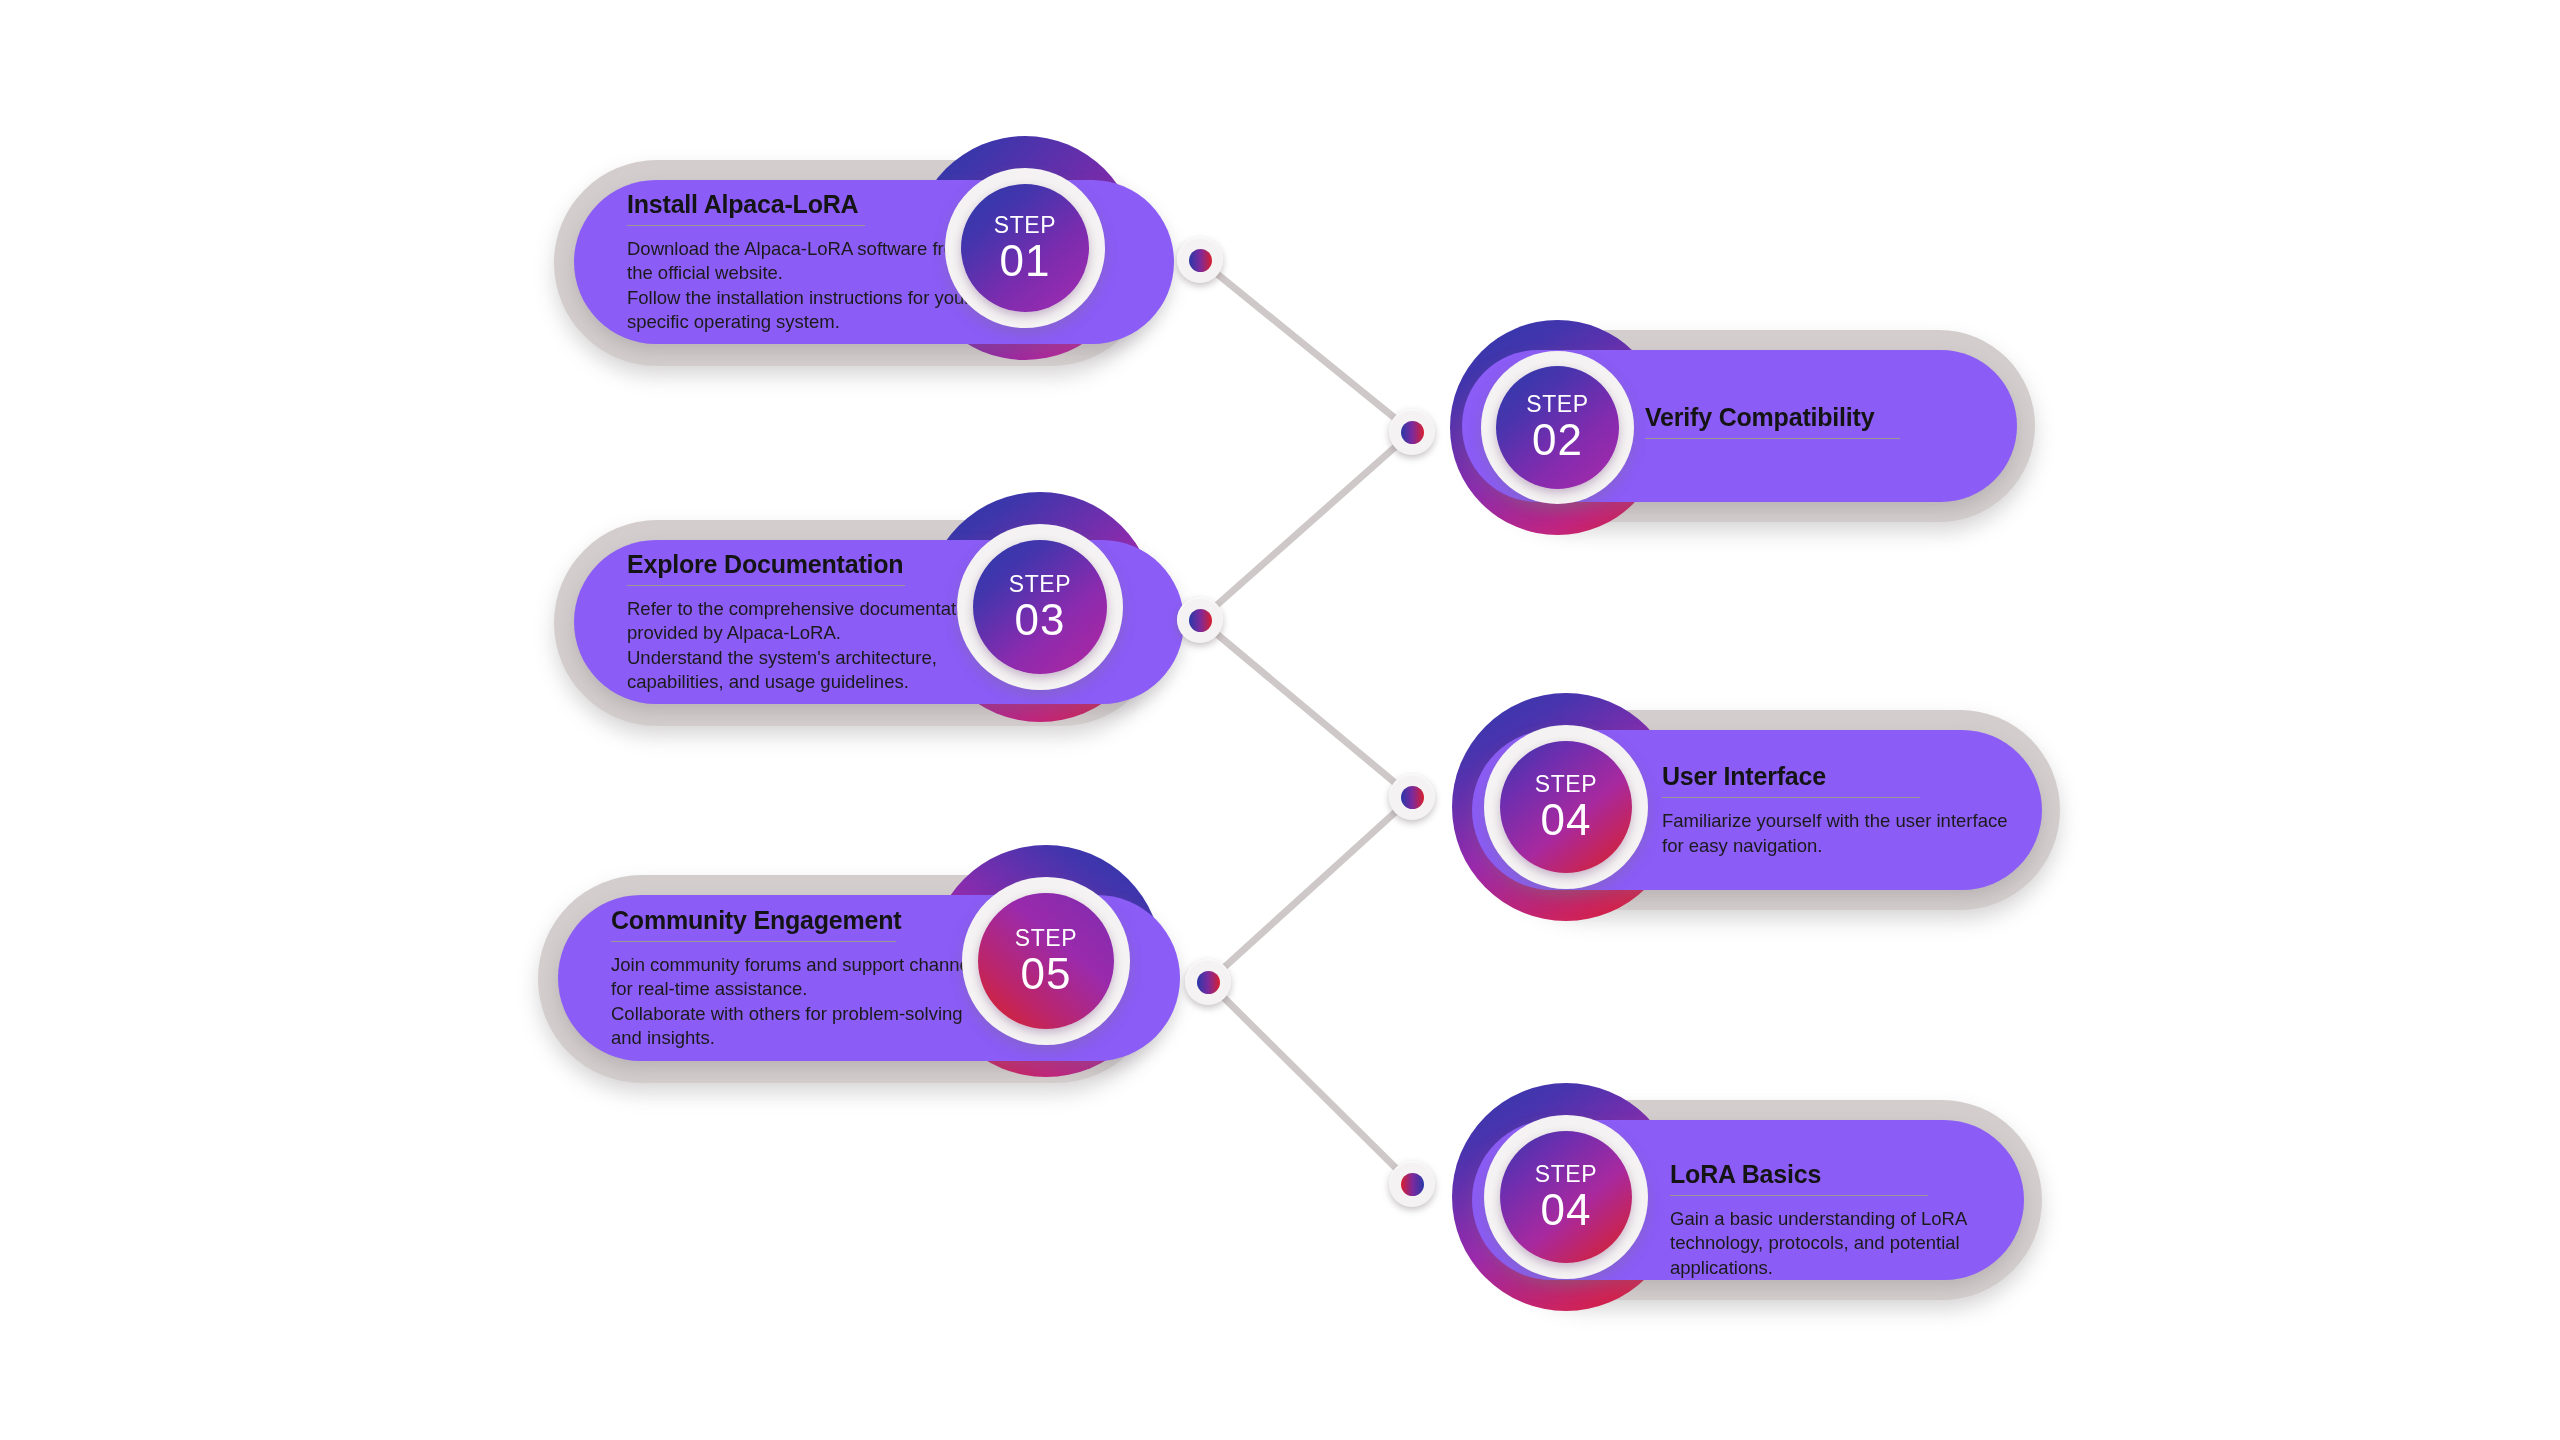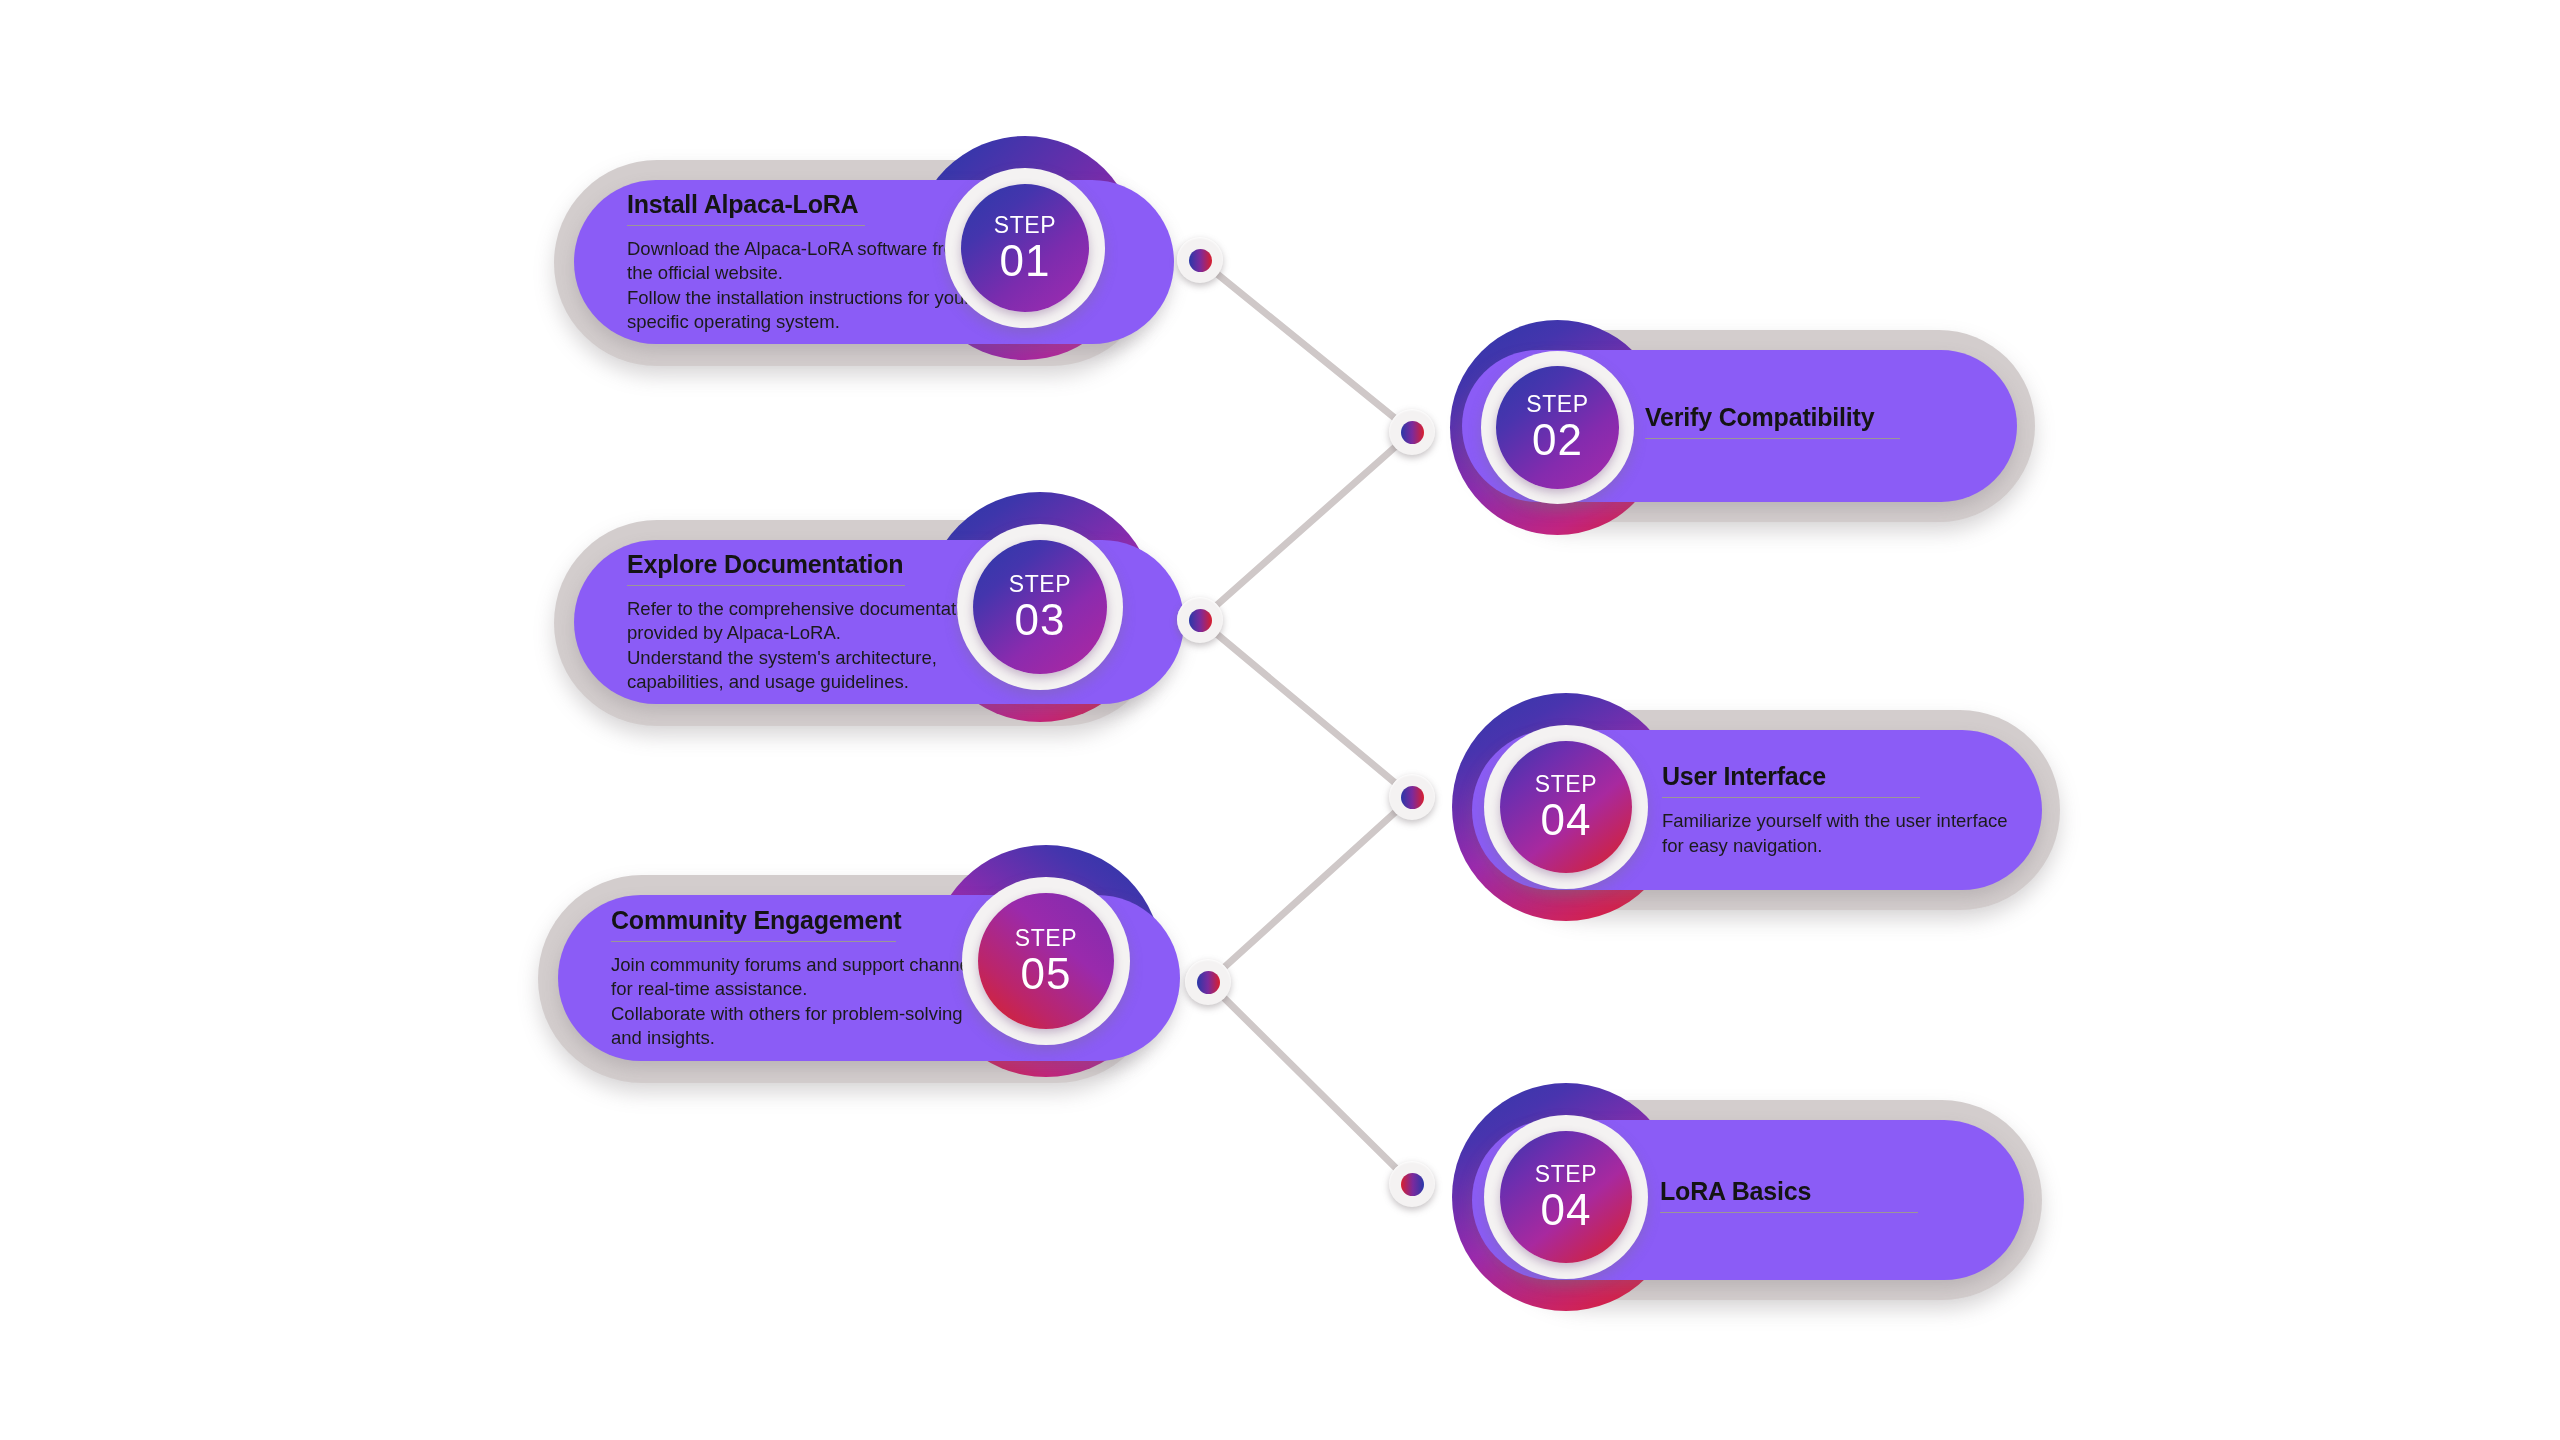--- a/index.html
+++ b/index.html
@@ -326,23 +326,24 @@
 
   <div class="step">
     <div class="backplate" style="left:1490px; top:1100px; width:552px; height:200px;"></div>
 
     <div class="ring" style="left:1452px; top:1083px; width:228px; height:228px;
                 background: linear-gradient(150deg, #2f3aa9 0%, #4834ae 20%, #9b2aad 52%, #cb2361 80%, #e01f1f 100%);">
       <i style="position:absolute; left:34px; top:34px; width:160px; height:160px; border-radius:50%; background:#ffffff; display:block;"></i>
     </div>
 
     <div class="card" style="left:1472px; top:1120px; width:552px; height:160px;">
-      <div class="card-body" style="left:188px; width:330px;">
+      <div class="card-body" style="left:198px; width:330px;margin-top:20px;">
         <h3 class="card-title">LoRA Basics</h3>
         <div class="title-rule" style="width:258px;"></div>
+        <p class="card-para">Gain a basic understanding of LoRA technology, protocols, and potential applications.</p>
       </div>
     </div>
 
     <div class="halo" style="left:1484px; top:1115px; width:164px; height:164px;"></div>
 
     <div class="badge" style="left:1500px; top:1131px; width:132px; height:132px;
                 background: linear-gradient(140deg, #3a37ab 0%, #6e2eaf 26%, #a8299f 58%, #dd2020 100%);">
       <span class="step-word">STEP</span>
       <span class="step-num">04</span>
     </div>

